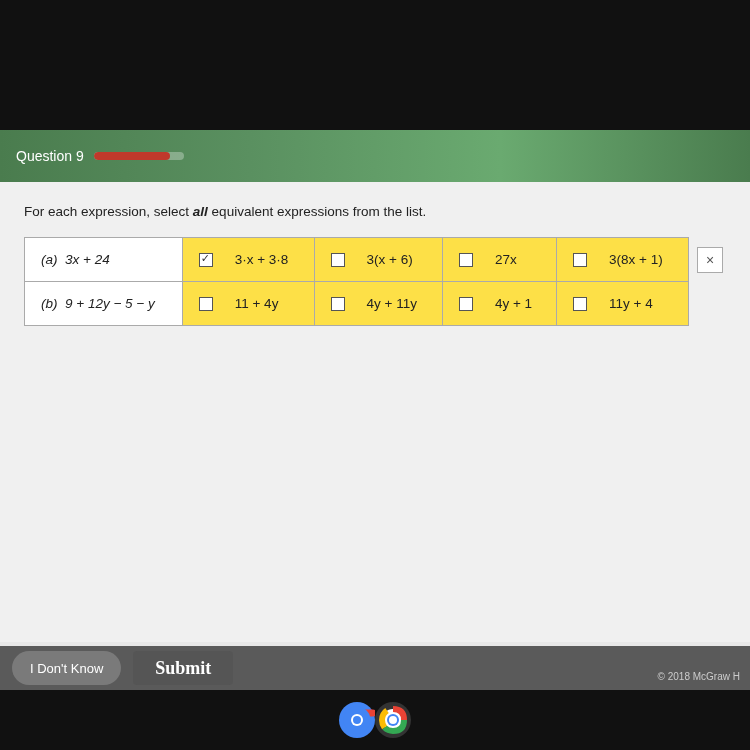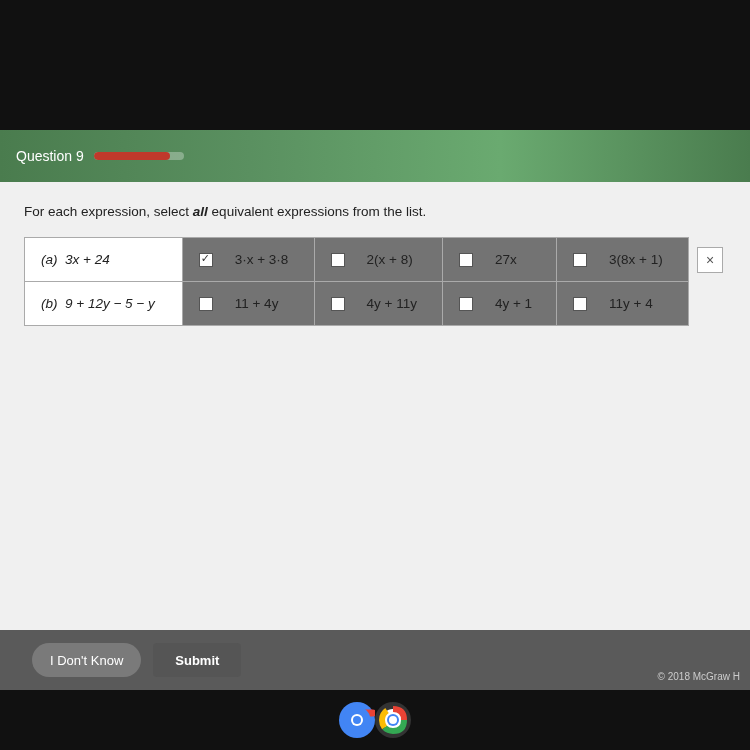--- a/index.html
+++ b/index.html
@@ -114,21 +114,21 @@
     .table-wrapper {
       position: relative;
       display: flex;
       align-items: flex-start;
       gap: 8px;
     }
 
     .answer-table {
       border-collapse: collapse;
       width: 748px;
-      background: #737373;
+      background: #fde047;
       border: 1.5px solid #aaa;
     }
 
     .answer-table td {
       border: 1px solid #aaa;
       padding: 14px 16px;
       font-size: 13.5px;
       color: #222;
       vertical-align: middle;
     }
@@ -178,25 +178,25 @@
       cursor: pointer;
       flex-shrink: 0;
       margin-top: 10px;
     }
 
     
     .bottom-bar {
       position: absolute;
       bottom: 0;
       width: 100%;
-      height: 60px;
+      height: 44px;
       background: #5a5a5a;
       display: flex;
       align-items: center;
-      padding: 0 32px;
+      padding: 0 12px;
       gap: 12px;
     }
 
     .dont-know-btn {
       height: 34px;
       padding: 0 18px;
       background: #7a7a7a;
       border: none;
       border-radius: 20px;
       color: white;
@@ -204,23 +204,24 @@
       cursor: pointer;
     }
 
     .submit-btn {
       height: 34px;
       padding: 0 22px;
       background: #555;
       border: none;
       border-radius: 4px;
       color: white;
-      font-size: 13px;
+      font-size: 18px;
       font-weight: 600;
       cursor: pointer;
+      font-family: Liberation Serif, serif;
     }
 
     .bottom-right-text {
       position: absolute;
       right: 10px;
       bottom: 8px;
       font-size: 10px;
       color: #ccc;
     }
 
@@ -267,21 +268,21 @@
           <td>(a) &nbsp;3x + 24</td>
           <td>
             <div class="checkbox-cell">
               <div class="checkbox-box checked"></div>
               <span>3·x + 3·8</span>
             </div>
           </td>
           <td>
             <div class="checkbox-cell">
               <div class="checkbox-box"></div>
-              <span>2(x + 8)</span>
+              <span>3(x + 6)</span>
             </div>
           </td>
           <td>
             <div class="checkbox-cell">
               <div class="checkbox-box"></div>
               <span>27x</span>
             </div>
           </td>
           <td>
             <div class="checkbox-cell">

